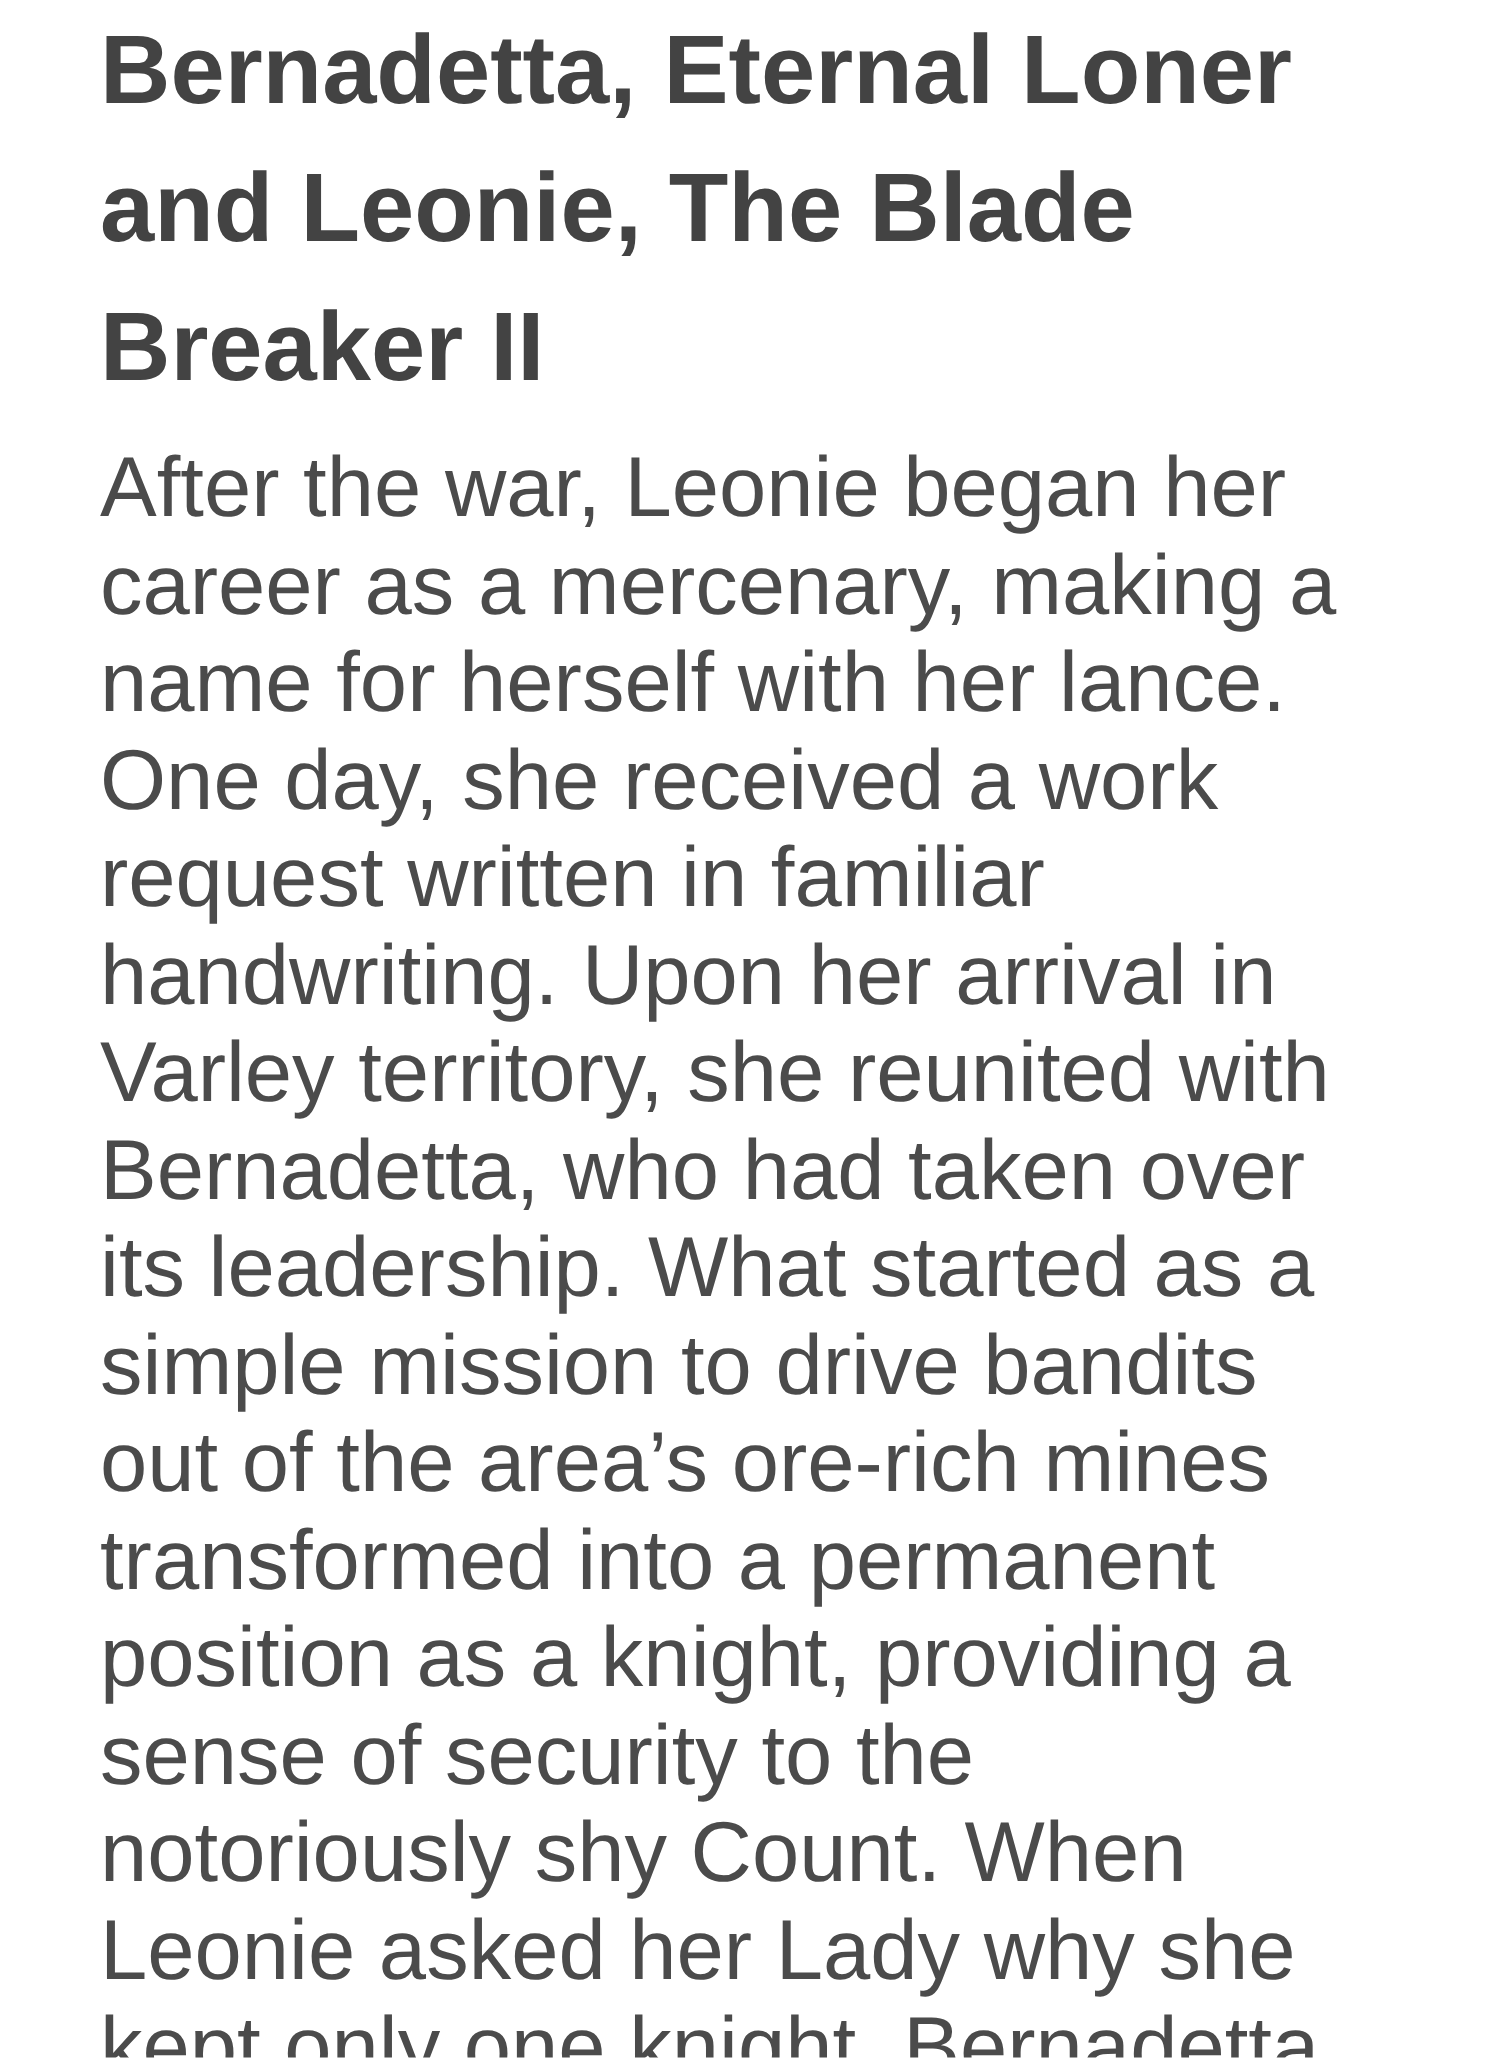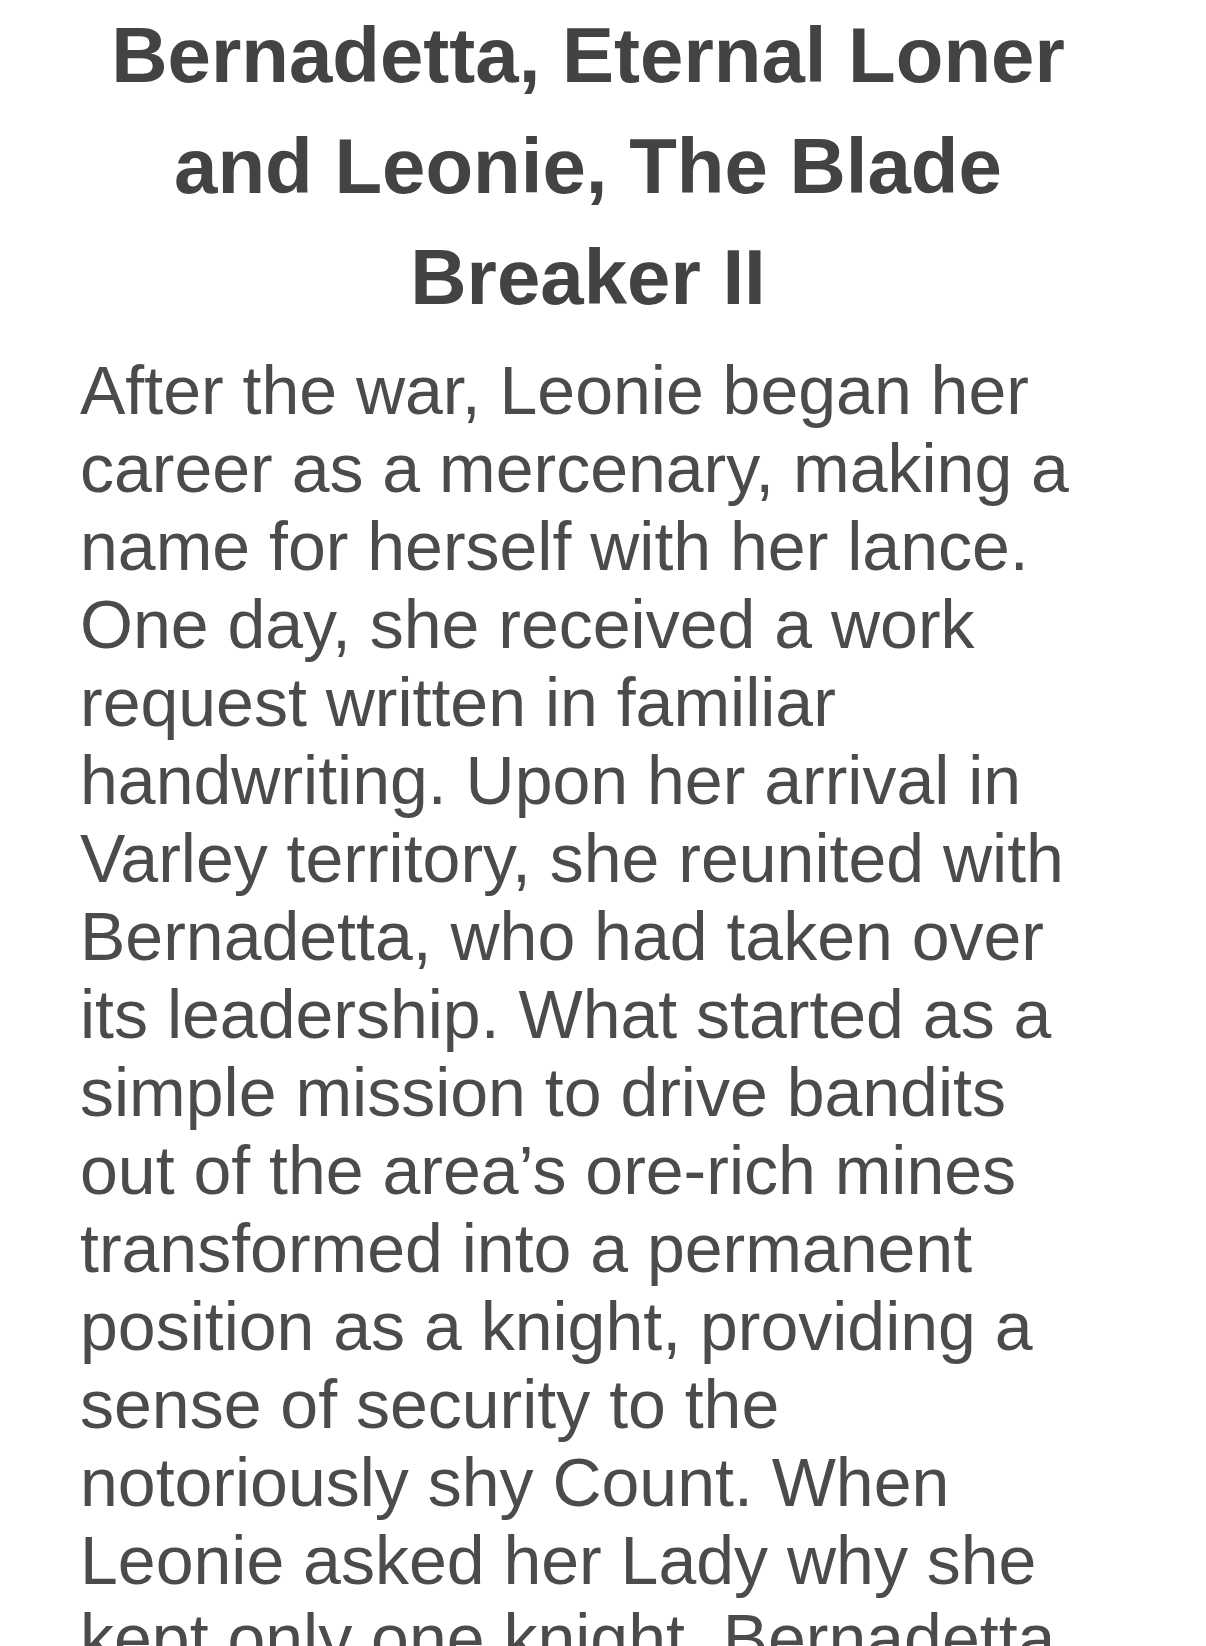--- a/index.html
+++ b/index.html
@@ -17,21 +17,20 @@
     padding: 0 80px;
   }
   .page-title {
     width: 1016px;
     margin: 0 0 18px 0;
     font-size: 78px;
     line-height: 111px;
     font-weight: 700;
     letter-spacing: 0;
     color: var(--heading-color, #434343);
-    text-align: center;
   }
   .ending-paragraph {
     width: 1016px;
     margin: 0;
     font-size: 68px;
     line-height: 78px;
     font-weight: 400;
     letter-spacing: 0;
     color: var(--body-color, #4b4b4b);
   }

